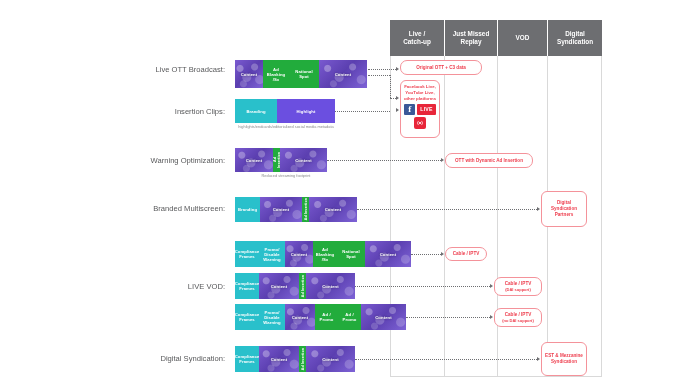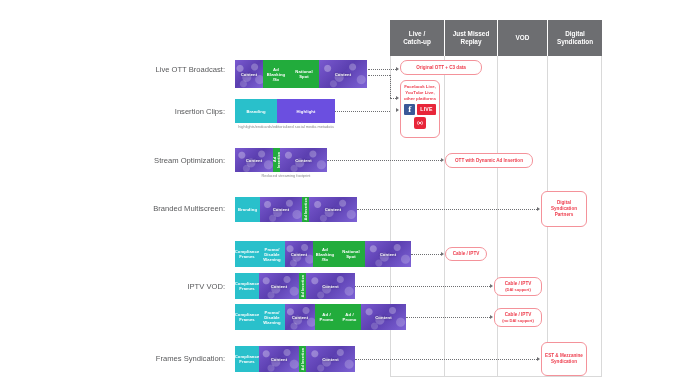--- a/index.html
+++ b/index.html
@@ -158,21 +158,21 @@
       <span>Branding</span>
       </div>
     <div class="seg violet" style="width:58px;">
       <span>Highlight</span>
       </div>
   </div>
   <div class="caption" style="left:221px;top:116px;">highlights/endcards/editorialized social media metadata</div>
 
   <div class="dotline" style="left:335px;top:103px;width:55px;"></div>
 
-  <div class="rowlabel" style="left:70px;top:148px;width:155px;">Stream Optimization:</div>
+  <div class="rowlabel" style="left:70px;top:148px;width:155px;">Warning Optimization:</div>
 
   <div class="strip" style="left:235px;top:140px;height:24px;">
     <div class="seg content" style="width:38px;">
       <span>Content</span>
       </div>
     <div class="seg green vert" style="width:7px;">
       <span>Ad Insertion</span>
       </div>
     <div class="seg content" style="width:47px;">
       <span>Content</span>
@@ -204,21 +204,21 @@
       </div>
   </div>
 
   <div class="dotline" style="left:357px;top:201px;width:180px;"></div>
   <div class="arrow" style="left:537px;top:198.6px;"></div>
 
   <div class="callout tall" style="left:541px;top:183px;width:46px;height:36px;">
     <span>Digital Syndication Partners</span>
   </div>
 
-  <div class="rowlabel" style="left:70px;top:274px;width:155px;">IPTV VOD:</div>
+  <div class="rowlabel" style="left:70px;top:274px;width:155px;">LIVE VOD:</div>
 
   <div class="strip" style="left:235px;top:233px;height:26px;">
     <div class="seg teal" style="width:24px;">
       <span>Compliance Frames</span>
       </div>
     <div class="seg teal" style="width:26px;">
       <span>Promo/ Disable Warning</span>
       </div>
     <div class="seg content" style="width:28px;">
       <span>Content</span>
@@ -280,21 +280,21 @@
       <span>Content</span>
       </div>
   </div>
   <div class="dotline" style="left:406px;top:309px;width:84px;"></div>
   <div class="arrow" style="left:490px;top:306.6px;"></div>
   <div class="callout" style="left:494px;top:300px;width:48px;height:19px;flex-direction:column;">
     <span>Cable / IPTV</span>
     <span class="sub">(no DAI support)</span>
   </div>
 
-  <div class="rowlabel" style="left:70px;top:346px;width:155px;">Frames Syndication:</div>
+  <div class="rowlabel" style="left:70px;top:346px;width:155px;">Digital Syndication:</div>
 
   <div class="strip" style="left:235px;top:338px;height:26px;">
     <div class="seg teal" style="width:24px;">
       <span>Compliance Frames</span>
       </div>
     <div class="seg content" style="width:40px;">
       <span>Content</span>
       </div>
     <div class="seg green vert" style="width:7px;">
       <span>Ad Insertion</span>

